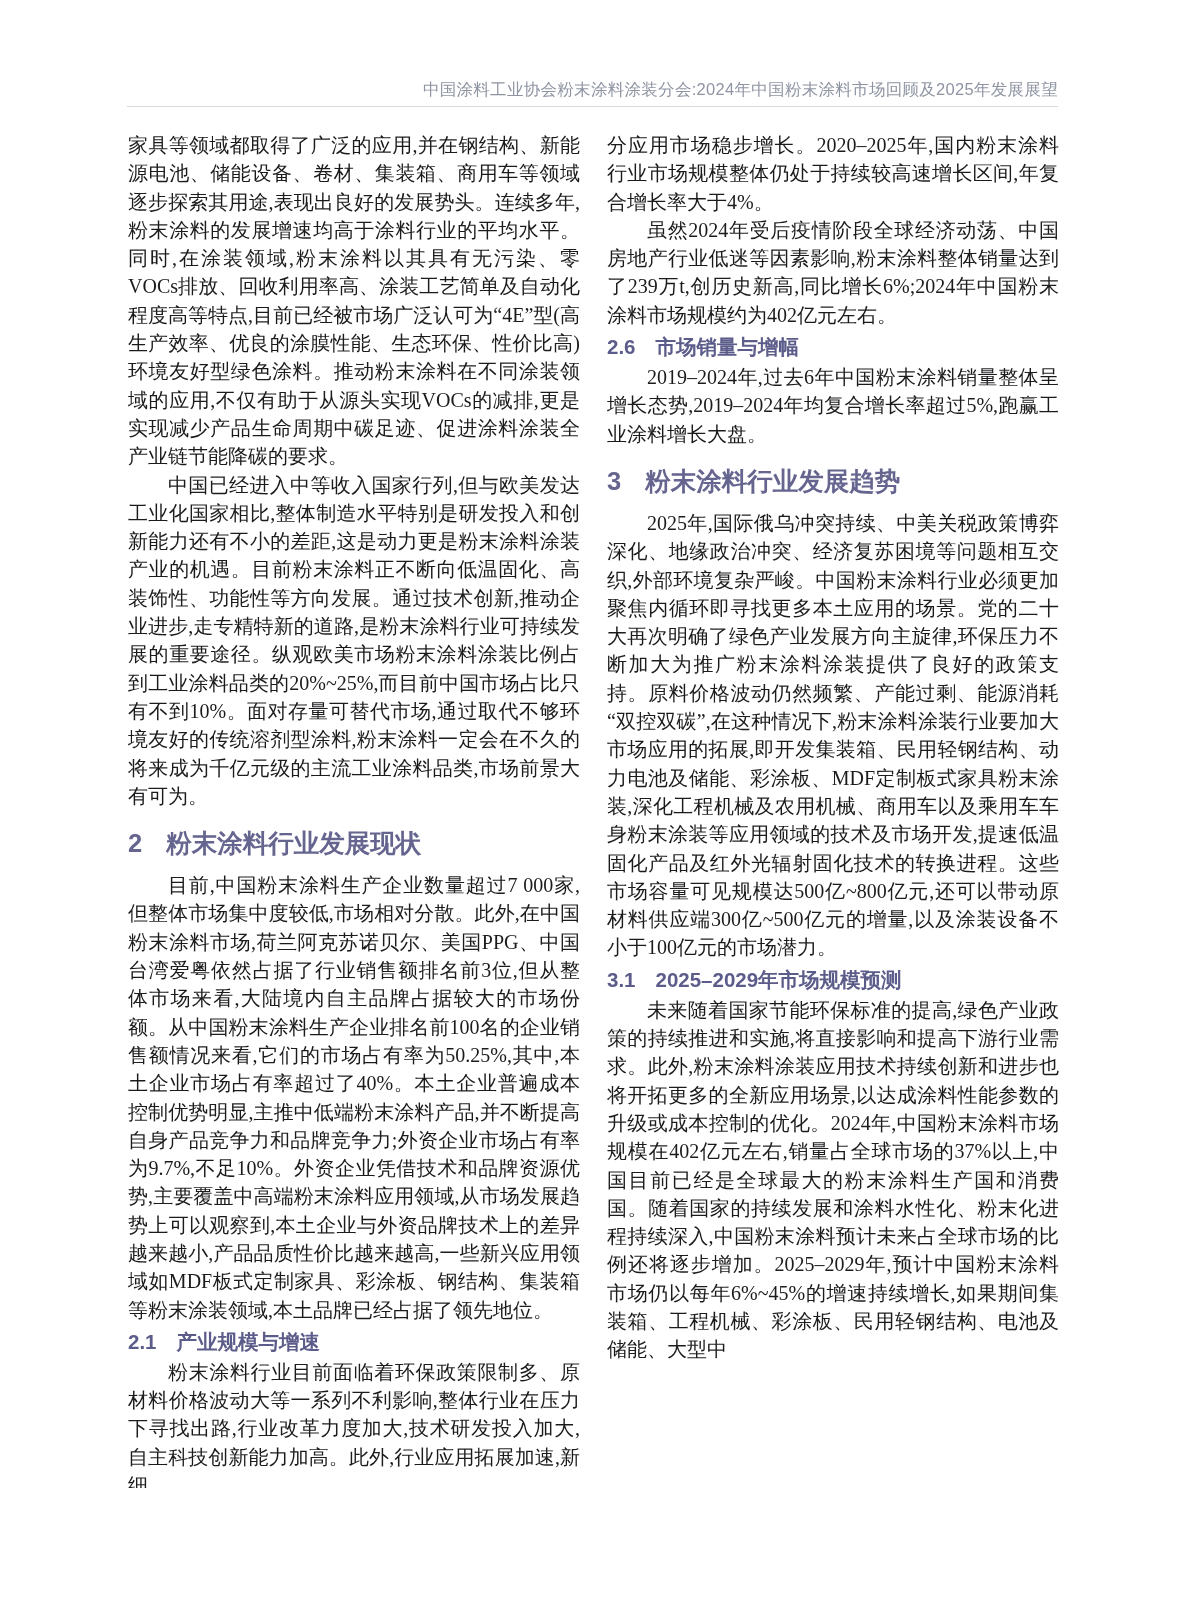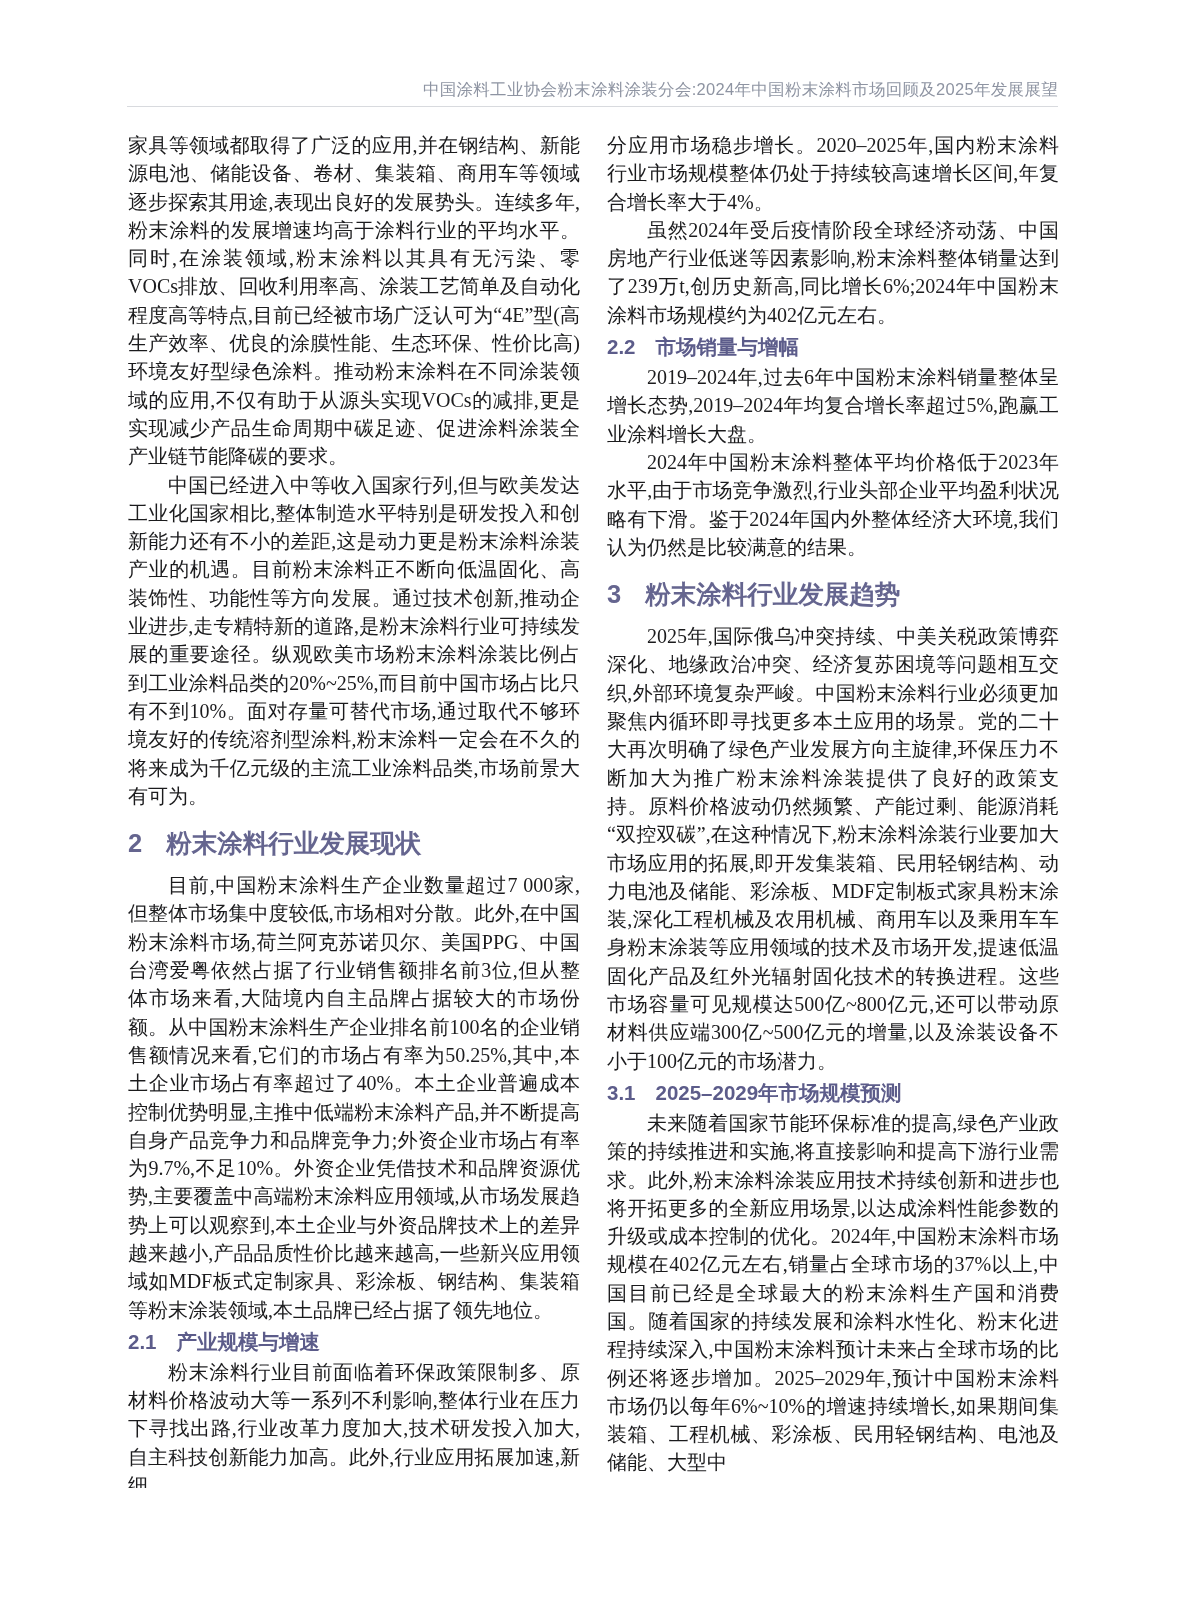--- a/index.html
+++ b/index.html
@@ -119,32 +119,31 @@
       <h4 class="sec2">
         <span class="num">2.1</span><span>产业规模与增速</span>
       </h4>
       <p class="indent">粉末涂料行业目前面临着环保政策限制多、原材料价格波动大等一系列不利影响,整体行业在压力下寻找出路,行业改革力度加大,技术研发投入加大,自主科技创新能力加高。此外,行业应用拓展加速,新细</p>
     </div>
 
     <div class="col">
       <p>分应用市场稳步增长。2020–2025年,国内粉末涂料行业市场规模整体仍处于持续较高速增长区间,年复合增长率大于4%。</p>
       <p class="indent">虽然2024年受后疫情阶段全球经济动荡、中国房地产行业低迷等因素影响,粉末涂料整体销量达到了239万t,创历史新高,同比增长6%;2024年中国粉末涂料市场规模约为402亿元左右。</p>
       <h4 class="sec2">
-        <span class="num">2.2</span><span>市场销量与增幅</span>
+        <span class="num">2.6</span><span>市场销量与增幅</span>
       </h4>
       <p class="indent">2019–2024年,过去6年中国粉末涂料销量整体呈增长态势,2019–2024年均复合增长率超过5%,跑赢工业涂料增长大盘。</p>
-      <p class="indent">2024年中国粉末涂料整体平均价格低于2023年水平,由于市场竞争激烈,行业头部企业平均盈利状况略有下滑。鉴于2024年国内外整体经济大环境,我们认为仍然是比较满意的结果。</p>
       <h3 class="sec1">
         <span class="num">3</span><span>粉末涂料行业发展趋势</span>
       </h3>
       <p class="indent">2025年,国际俄乌冲突持续、中美关税政策博弈深化、地缘政治冲突、经济复苏困境等问题相互交织,外部环境复杂严峻。中国粉末涂料行业必须更加聚焦内循环即寻找更多本土应用的场景。党的二十大再次明确了绿色产业发展方向主旋律,环保压力不断加大为推广粉末涂料涂装提供了良好的政策支持。原料价格波动仍然频繁、产能过剩、能源消耗“双控双碳”,在这种情况下,粉末涂料涂装行业要加大市场应用的拓展,即开发集装箱、民用轻钢结构、动力电池及储能、彩涂板、MDF定制板式家具粉末涂装,深化工程机械及农用机械、商用车以及乘用车车身粉末涂装等应用领域的技术及市场开发,提速低温固化产品及红外光辐射固化技术的转换进程。这些市场容量可见规模达500亿~800亿元,还可以带动原材料供应端300亿~500亿元的增量,以及涂装设备不小于100亿元的市场潜力。</p>
       <h4 class="sec2">
         <span class="num">3.1</span><span>2025–2029年市场规模预测</span>
       </h4>
-      <p class="indent">未来随着国家节能环保标准的提高,绿色产业政策的持续推进和实施,将直接影响和提高下游行业需求。此外,粉末涂料涂装应用技术持续创新和进步也将开拓更多的全新应用场景,以达成涂料性能参数的升级或成本控制的优化。2024年,中国粉末涂料市场规模在402亿元左右,销量占全球市场的37%以上,中国目前已经是全球最大的粉末涂料生产国和消费国。随着国家的持续发展和涂料水性化、粉末化进程持续深入,中国粉末涂料预计未来占全球市场的比例还将逐步增加。2025–2029年,预计中国粉末涂料市场仍以每年6%~10%的增速持续增长,如果期间集装箱、工程机械、彩涂板、民用轻钢结构、电池及储能、大型中</p>
+      <p class="indent">未来随着国家节能环保标准的提高,绿色产业政策的持续推进和实施,将直接影响和提高下游行业需求。此外,粉末涂料涂装应用技术持续创新和进步也将开拓更多的全新应用场景,以达成涂料性能参数的升级或成本控制的优化。2024年,中国粉末涂料市场规模在402亿元左右,销量占全球市场的37%以上,中国目前已经是全球最大的粉末涂料生产国和消费国。随着国家的持续发展和涂料水性化、粉末化进程持续深入,中国粉末涂料预计未来占全球市场的比例还将逐步增加。2025–2029年,预计中国粉末涂料市场仍以每年6%~45%的增速持续增长,如果期间集装箱、工程机械、彩涂板、民用轻钢结构、电池及储能、大型中</p>
     </div>
 
   </div>
 
   <div class="footer">
     <div class="footer-labels">
       <div class="footer-cn">行业走势</div>
       <div class="footer-en">Industrial Trends</div>
     </div>
     <div class="footer-bar"></div>

